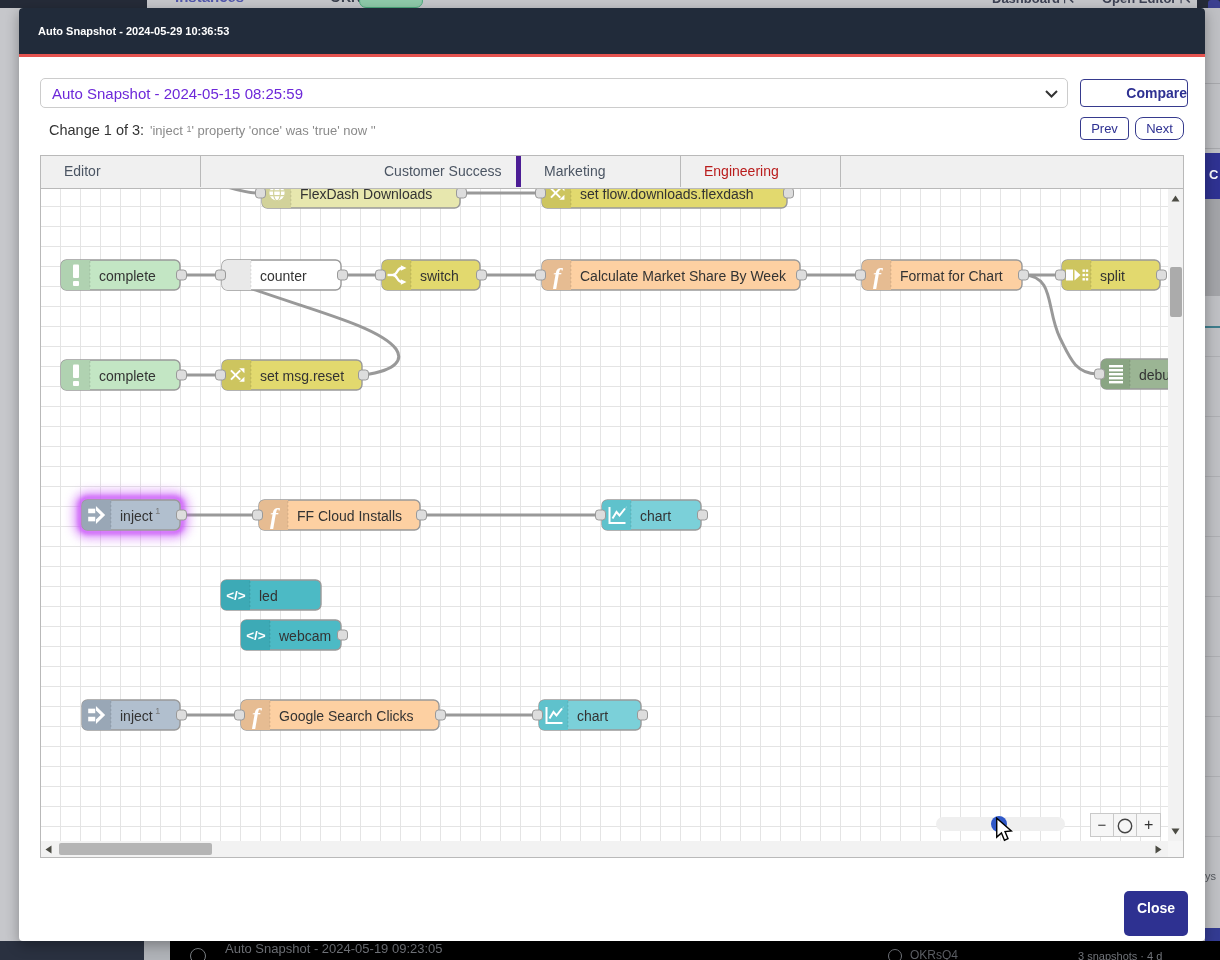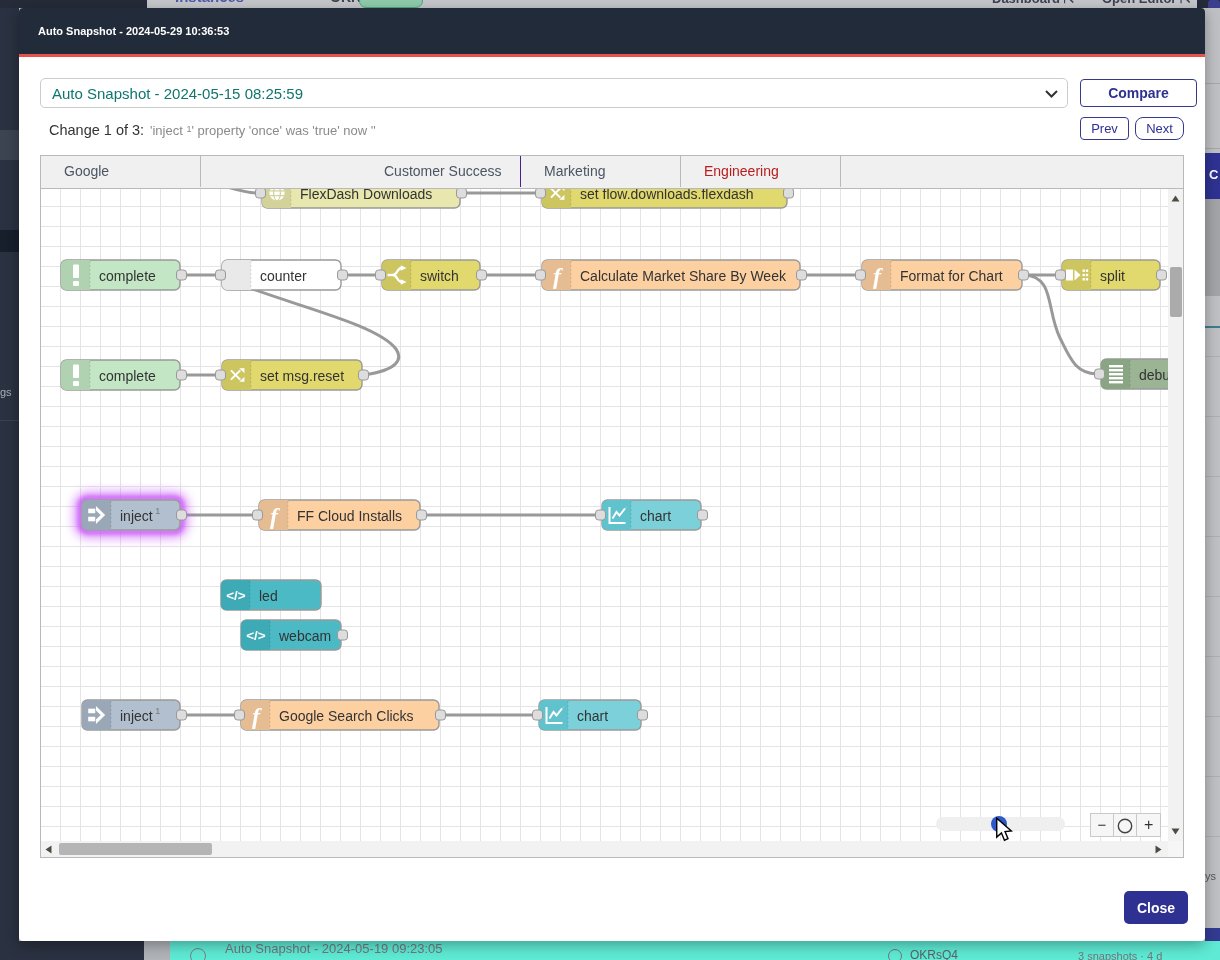--- a/index.html
+++ b/index.html
@@ -9,27 +9,21 @@
 <div class="abs" style="left:0;top:0;width:1220px;height:8px;background:#c6c7cb;overflow:hidden">
 <div class="abs" style="left:0;top:0;width:147px;height:8px;background:#252b38"></div>
 <div class="abs" style="left:175px;top:-12px;width:200px;height:19px;color:#5157ac;font-weight:bold;font-size:15px">Instances</div>
 <div class="abs" style="left:330px;top:-11px;width:90px;height:18px;color:#3b414e;font-weight:bold;font-size:14px">OKRsQ4 ▾</div>
 <div class="abs" style="left:359px;top:-6px;width:64px;height:14px;background:#8fcbaa;border:1.5px solid #4daa7e;border-radius:8px"></div>
 <div class="abs" style="left:992px;top:-9px;width:110px;height:16px;color:#3d4254;font-weight:bold;font-size:13px">Dashboard ⇱</div>
 <div class="abs" style="left:1102px;top:-9px;width:110px;height:16px;color:#3d4254;font-weight:bold;font-size:13px">Open Editor ⇱</div>
 <div class="abs" style="left:1197px;top:0;width:23px;height:8px;background:#252b38"></div>
 <div class="abs" style="left:1208px;top:0;width:12px;height:10px;background:#3b3f8f;border-radius:3px"></div>
 </div>
-<div class="abs" style="left:0;top:8px;width:19px;height:952px;background:#2a3140;overflow:hidden">
-<div class="abs" style="left:0;top:122px;width:19px;height:30px;background:#3c4351"></div>
-<div class="abs" style="left:0;top:222px;width:19px;height:22px;background:#171e2c"></div>
-<div class="abs" style="left:0;top:378px;width:19px;height:14px;color:#aab0ba;font-size:11px">gs</div>
-<div class="abs" style="left:0;top:412px;width:19px;height:1px;background:#3a4150"></div>
-</div>
-<div class="abs" style="left:0;top:941px;width:1220px;height:19px;background:#5eead4;overflow:hidden">
+<div class="abs" style="left:0;top:941px;width:1220px;height:19px;background:#000000;overflow:hidden">
 <div class="abs" style="left:0;top:0;width:144px;height:19px;background:#2a3140"></div>
 <div class="abs" style="left:144px;top:0;width:26px;height:19px;background:#b0b3b8"></div>
 <div class="abs" style="left:190px;top:7px;width:16px;height:16px;border:1.5px solid #7c8085;border-radius:50%"></div>
 <div class="abs" style="left:225px;top:0;width:300px;height:16px;color:#73767c;font-size:13px">Auto Snapshot - 2024-05-19 09:23:05</div>
 <div class="abs" style="left:888px;top:8px;width:14px;height:14px;border:1.5px solid #73767c;border-radius:50%"></div>
 <div class="abs" style="left:910px;top:7px;width:80px;height:14px;color:#5d6066;font-size:12px">OKRsQ4</div>
 <div class="abs" style="left:1078px;top:9px;width:130px;height:12px;color:#73767c;font-size:11px">3 snapshots · 4 d</div>
 </div>
 <div class="abs" style="left:1205px;top:8px;width:15px;height:933px;background:#bfc0c4;overflow:hidden">
 <div class="abs" style="left:0;top:75px;width:15px;height:1px;background:#a7a8ac"></div>
@@ -47,34 +41,34 @@
 <div class="abs" style="left:0;top:768px;width:15px;height:1px;background:#aeafb3"></div>
 <div class="abs" style="left:0;top:828px;width:15px;height:1px;background:#aeafb3"></div>
 <div class="abs" style="left:0;top:862px;width:14px;height:14px;color:#55585e;font-size:11px">ys</div>
 <div class="abs" style="left:0;top:920px;width:15px;height:25px;background:#333b92"></div>
 </div>
 <div class="abs" style="left:19px;top:8px;width:1186px;height:933px;background:#fff;border-radius:4px;box-shadow:0 4px 14px rgba(0,0,0,0.32)">
 <div class="abs" style="left:0;top:0;width:1186px;height:46px;background:#212b3a;border-radius:4px 4px 0 0"></div>
 <div class="abs" style="left:19px;top:17px;color:#fff;font-size:11px;font-weight:bold">Auto Snapshot - 2024-05-29 10:36:53</div>
 <div class="abs" style="left:0;top:46px;width:1186px;height:3px;background:#e5534f"></div>
 <div class="abs" style="left:21px;top:70px;width:1028px;height:30px;border:1px solid #ccc;border-radius:5px;background:#fff"></div>
-<div class="abs" style="left:33px;top:77px;font-size:15px;color:#0f766e">Auto Snapshot - 2024-05-15 08:25:59</div>
+<div class="abs" style="left:33px;top:77px;font-size:15px;color:#6d28d9">Auto Snapshot - 2024-05-15 08:25:59</div>
 <svg class="abs" style="left:1026px;top:82px" width="13" height="8" viewBox="0 0 13 8">
         <path d="M1,1 L6.5,6.5 L12,1" stroke="#333" stroke-width="2" fill="none"></path>
       </svg>
-<div class="abs" style="left:1061px;top:71px;width:117px;height:28px;border:1px solid #363a8d;border-radius:4px;color:#2e3192;font-size:14px;font-weight:bold;text-align:center;line-height:26px">Compare</div>
+<div class="abs" style="left:1061px;top:71px;width:108px;height:28px;border:1px solid #363a8d;border-radius:4px;color:#2e3192;font-size:14px;font-weight:bold;text-align:right;line-height:26px">Compare</div>
 <div class="abs" style="left:30px;top:114px;font-size:14.5px;color:#333">Change 1 of 3:</div>
 <div class="abs" style="left:131px;top:115px;font-size:13px;color:#8a8a8a">'inject <span style="font-size:9px;vertical-align:3px">1</span>' property 'once' was 'true' now ''</div>
 <div class="abs" style="left:1061px;top:109px;width:49px;height:23px;border:1px solid #363a8d;border-radius:4px;color:#2e3192;font-size:13px;text-align:center;line-height:21px">Prev</div>
 <div class="abs" style="left:1116px;top:109px;width:49px;height:23px;border:1px solid #363a8d;border-radius:8px;color:#2e3192;font-size:13px;text-align:center;line-height:21px">Next</div>
-<div class="abs" style="left:1105px;top:883px;width:64px;height:33px;background:#2e3191;border-radius:5px;color:#fff;font-size:14px;font-weight:bold;text-align:center;line-height:34px">Close</div>
+<div class="abs" style="left:1105px;top:883px;width:64px;height:45px;background:#2e3191;border-radius:5px;color:#fff;font-size:14px;font-weight:bold;text-align:center;line-height:34px">Close</div>
 </div>
 <div class="abs" style="left:40px;top:155px;width:1144px;height:33px;background:#f0f0f0;border:1px solid #b9b9b9;border-bottom:none">
-<div class="abs" style="left:0px;top:0;width:160px;height:31px;padding-left:23px;font-size:14px;line-height:31px;border-right:1px solid #b9b9b9;color:#4b5563;">Google</div>
-<div class="abs" style="left:320px;top:0;width:160px;height:31px;padding-left:23px;font-size:14px;line-height:31px;border-right:1px solid #4c1d95;color:#4b5563;">Customer Success</div>
+<div class="abs" style="left:0px;top:0;width:160px;height:31px;padding-left:23px;font-size:14px;line-height:31px;border-right:1px solid #b9b9b9;color:#4b5563;">Editor</div>
+<div class="abs" style="left:320px;top:0;width:160px;height:31px;padding-left:23px;font-size:14px;line-height:31px;border-right:5px solid #4c1d95;color:#4b5563;">Customer Success</div>
 <div class="abs" style="left:480px;top:0;width:160px;height:31px;padding-left:23px;font-size:14px;line-height:31px;border-right:1px solid #b9b9b9;color:#4b5563;">Marketing</div>
 <div class="abs" style="left:640px;top:0;width:160px;height:31px;padding-left:23px;font-size:14px;line-height:31px;border-right:1px solid #b9b9b9;color:#b91c1c;">Engineering</div>
 </div>
 <div class="abs" style="left:40px;top:188px;width:1144px;height:670px;border:1px solid #b9b9b9;background:#fff"></div>
 <svg width="1127" height="652" viewBox="41 189 1127 652" style="position:absolute;left:41px;top:189px">
       <defs>
         <pattern id="grid" patternUnits="userSpaceOnUse" width="20" height="20" x="0" y="13">
           <path d="M0.5,0 V20 M0,13.5 H20" stroke="#e4e4e4" stroke-width="1" fill="none"></path>
         </pattern>
         <filter id="blur1" x="-50%" y="-50%" width="200%" height="200%">

